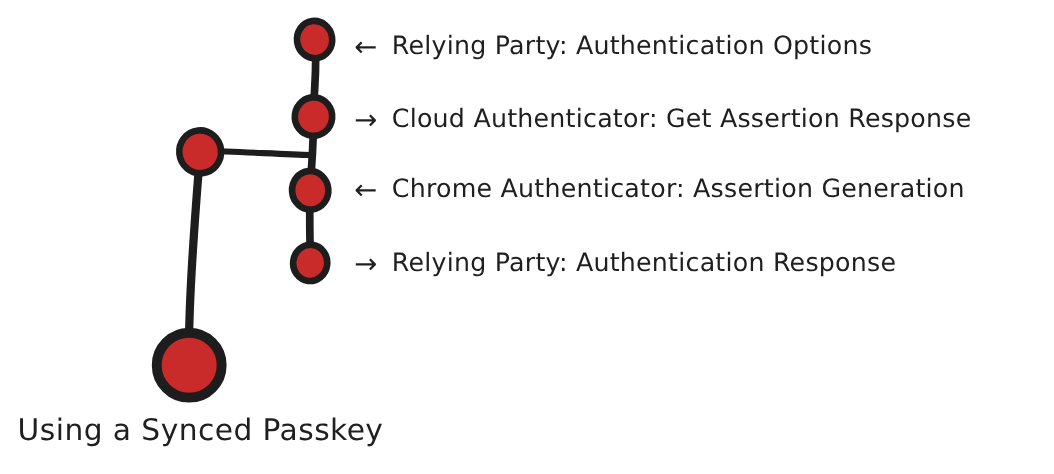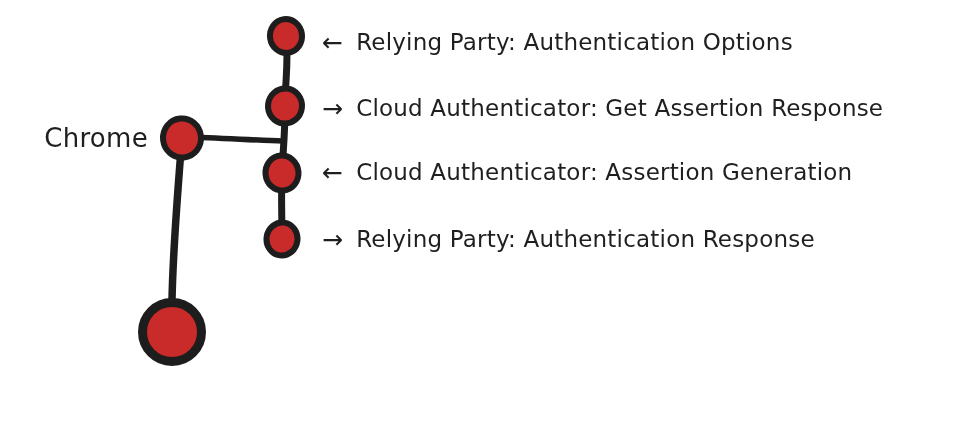--- a/index.html
+++ b/index.html
@@ -94,24 +94,24 @@
     <span>Relying Party: Authentication Options</span>
   </div>
 
   <div class="step-row row-2">
     <span class="arrow">→</span>
     <span>Cloud Authenticator: Get Assertion Response</span>
   </div>
 
   <div class="step-row row-3">
     <span class="arrow">←</span>
-    <span>Cloud Authenticator: Assertion Generation</span>
+    <span>Chrome Authenticator: Assertion Generation</span>
   </div>
 
   <div class="step-row row-4">
     <span class="arrow">→</span>
     <span>Relying Party: Authentication Response</span>
   </div>
 
-  <div class="branch-label">Chrome</div>
 
+  <div class="diagram-title">Using a Synced Passkey</div>
 
 </div>
 
 </body></html>

